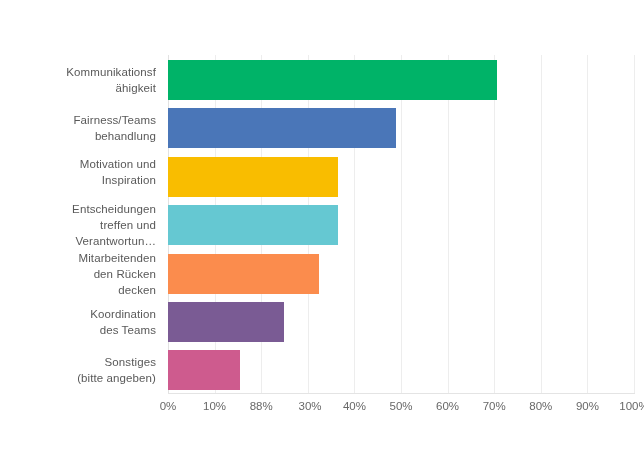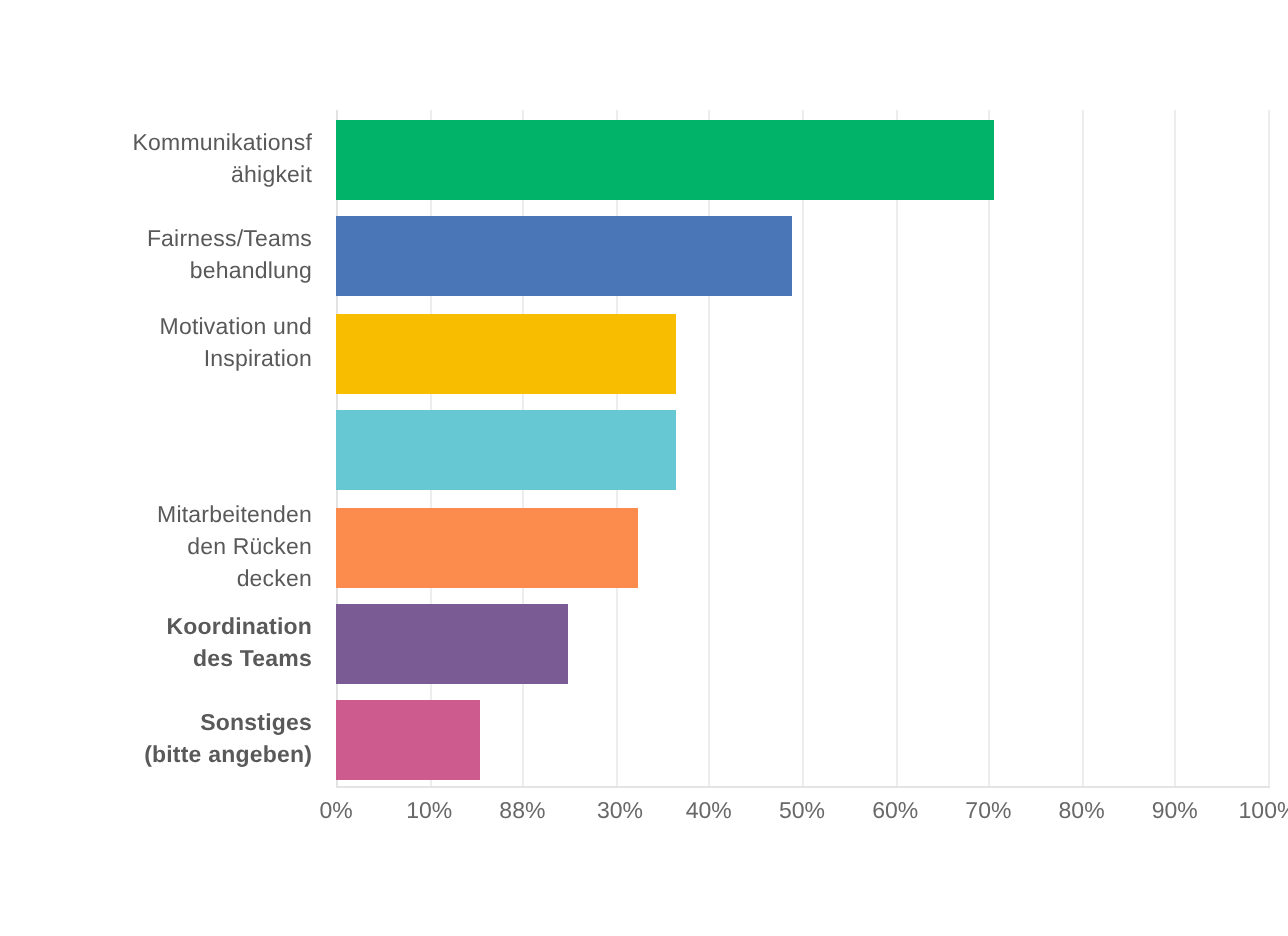--- a/index.html
+++ b/index.html
@@ -133,26 +133,29 @@
 
 <div id="chart-root">
 
   <div class="labels-col">
       <div class="cat-label" style="top: 9px; color: rgb(89, 89, 89);">Kommunikationsf
 ähigkeit</div>
       <div class="cat-label" style="top: 57.4px; color: rgb(89, 89, 89);">Fairness/Teams
 behandlung</div>
       <div class="cat-label" style="top: 101px; color: rgb(89, 89, 89);">Motivation und
 Inspiration</div>
+      <div class="cat-label" style="top: 146.2px; color: rgb(89, 89, 89);">Entscheidungen
+treffen und
+Verantwortun…</div>
       <div class="cat-label" style="top: 194.6px; color: rgb(89, 89, 89);">Mitarbeitenden
 den Rücken
 decken</div>
-      <div class="cat-label" style="top: 251px; color: rgb(89, 89, 89); font-weight: bold;">Koordination
+      <div class="cat-label" style="top: 251px; color: rgb(89, 89, 89);">Koordination
 des Teams</div>
-      <div class="cat-label" style="top: 299.4px; color: rgb(89, 89, 89); font-weight: bold;">Sonstiges
+      <div class="cat-label" style="top: 299.4px; color: rgb(89, 89, 89);">Sonstiges
 (bitte angeben)</div>
     </div>
 
   <div class="plot-area">
     <div class="gridlines">
         <div class="gridline first" style="left: 0px;"></div>
         <div class="gridline" style="left: 46.6px;"></div>
         <div class="gridline" style="left: 93.2px;"></div>
         <div class="gridline" style="left: 139.8px;"></div>
         <div class="gridline" style="left: 186.4px;"></div>

